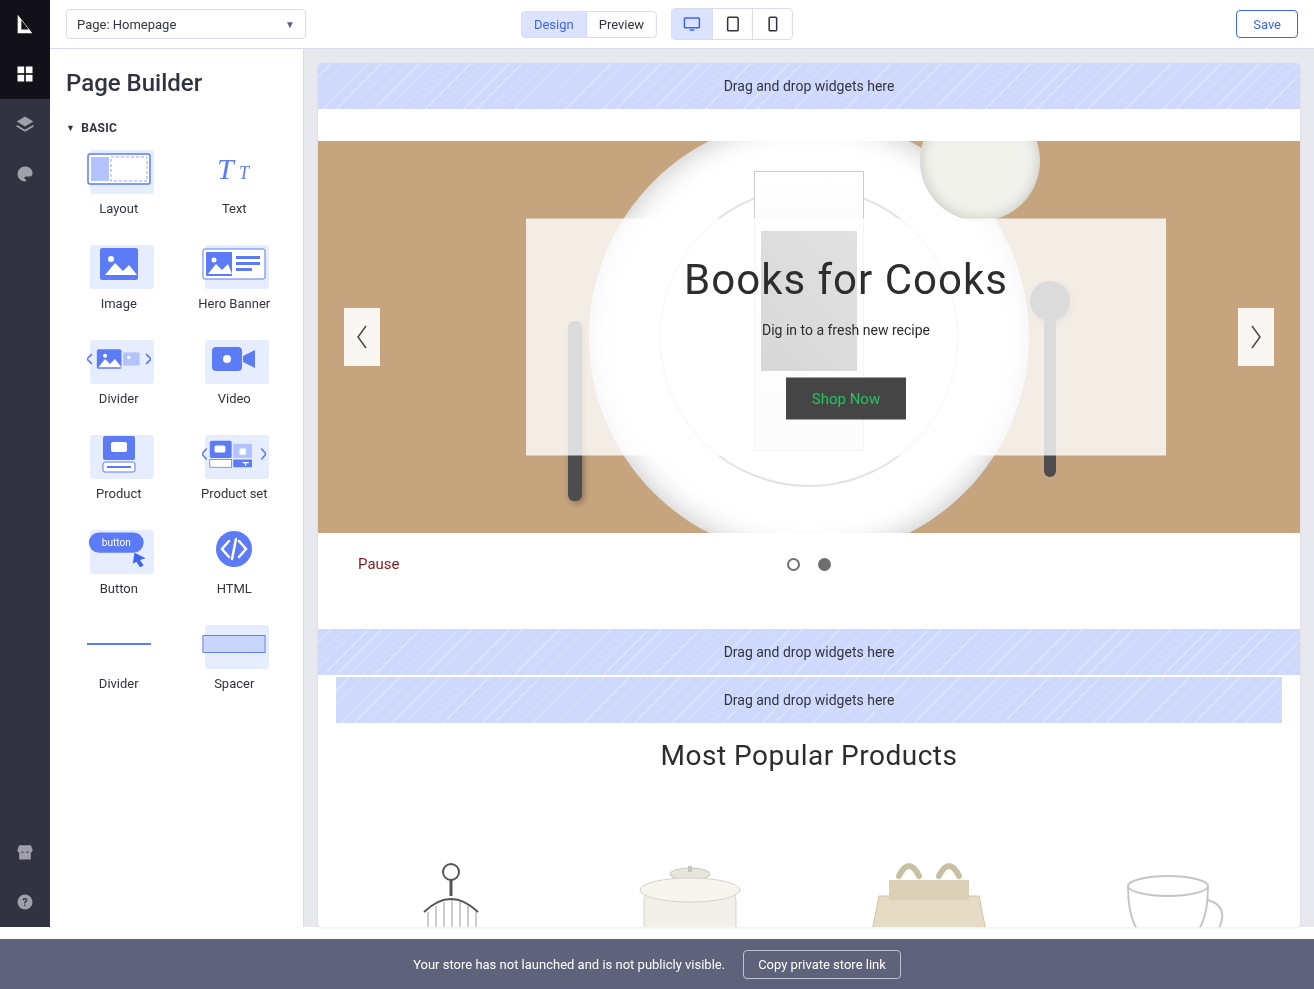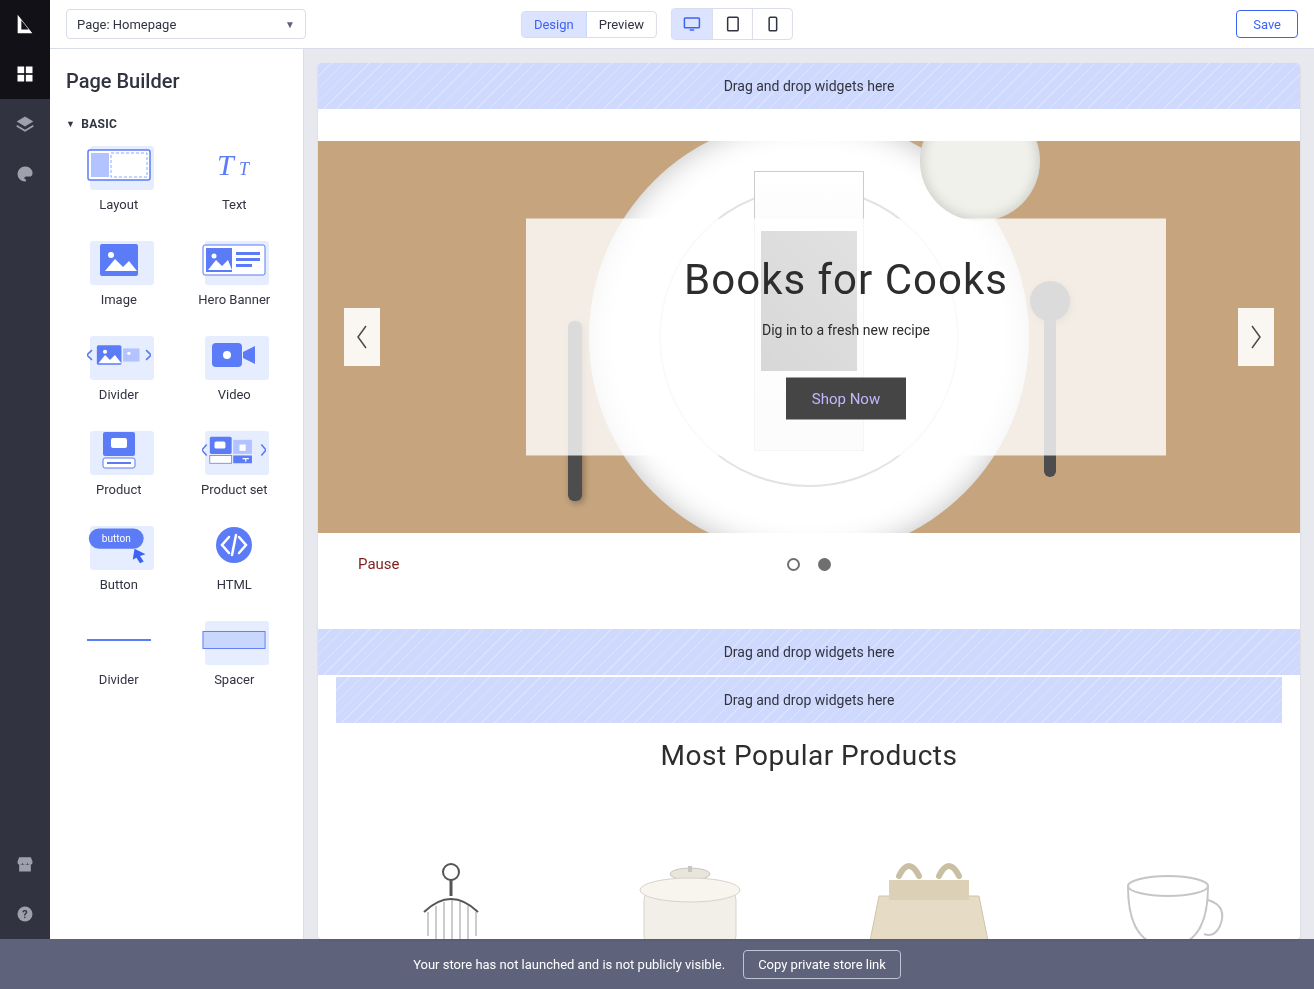--- a/index.html
+++ b/index.html
@@ -33,21 +33,21 @@
 
   
   .leftrail { width:50px; background:#313440; display:flex; flex-direction:column; align-items:center; }
   .rail-item { width:50px; height:50px; display:flex; align-items:center; justify-content:center; cursor:pointer; }
   .rail-item.active { background:#121118; }
   .rail-item svg { width:20px; height:20px; }
   .rail-spacer { flex:1; }
 
   
   .sidebar { width: 254px; border-right: 1px solid #d9dce9; background:#fff; overflow-y:auto; padding: 20px 16px; position:relative; }
-  .sidebar h1 { font-size: 20px; font-weight: 500; color:#313440; margin-bottom: 24px; }
+  .sidebar h1 { font-size: 24px; font-weight: 500; color:#313440; margin-bottom: 24px; }
   .section-header { display:flex; align-items:center; gap:6px; font-size:12px; font-weight:700; letter-spacing:0.3px; color:#313440; margin-bottom:12px; cursor:pointer;}
   .section-header .tri { font-size:9px; color:#313440; }
 
   .widget-grid { display:grid; grid-template-columns: 1fr 1fr; gap: 26px 10px; }
   .widget { display:flex; flex-direction:column; align-items:center; gap:10px; cursor:grab; }
   .widget-thumb { width: 64px; height: 44px; display:flex; align-items:center; justify-content:center; position:relative; }
   .widget-thumb .shadow { position:absolute; top:3px; left:3px; right:-3px; bottom:-3px; background:#e6edff; border-radius:3px; }
   .widget-label { font-size: 13px; color:#313440; text-align:center; }
 
   
@@ -75,21 +75,21 @@
   .cup { position:absolute; right: 260px; top:-40px; width: 120px; height:120px; background:#f1f1eb; border-radius:50%; box-shadow: inset 0 0 14px rgba(0,0,0,0.2); }
   .fork { position:absolute; left: 250px; top: 180px; width: 14px; height: 180px; background:#4d4d4d; border-radius:6px; box-shadow: 2px 2px 6px rgba(0,0,0,0.3); }
   .spoon { position:absolute; right: 230px; top: 140px; width: 40px; height: 40px; background:#4d4d4d; border-radius:50%; box-shadow: 2px 2px 6px rgba(0,0,0,0.3);}
   .spoon-handle { position:absolute; right: 244px; top: 176px; width: 12px; height: 160px; background:#4d4d4d; border-radius:6px;}
   .book-spine { position:absolute; left:50%; top: 30px; transform:translateX(-50%); width: 110px; height: 280px; background: linear-gradient(#fff, #eee); border:1px solid #ccc; }
   .book-photo { position:absolute; left:50%; top: 90px; transform:translateX(-50%); width: 96px; height: 140px; background: linear-gradient(45deg, #3a3a3a, #6a6a6a); }
 
   .hero-panel { position:absolute; left:50%; top:50%; transform:translate(-50%, -50%); width: 640px; background: rgba(255,255,255,0.8); padding: 36px 20px; text-align:center;margin-left:37px; }
   .hero-title { font-size: 42px; font-weight:400; color:#2d2d2d; letter-spacing:1px; }
   .hero-sub { margin-top: 18px; font-size: 14px; color:#2d2d2d; }
-  .hero-btn { display:inline-flex; margin-top: 40px; background:#454545; color:#c4b5fd; padding: 12px 26px; font-size:15px; cursor:pointer; }
+  .hero-btn { display:inline-flex; margin-top: 40px; background:#454545; color:#22c55e; padding: 12px 26px; font-size:15px; cursor:pointer; }
 
   .hero-arrow { position:absolute; top:50%; transform:translateY(-50%); width: 36px; height: 58px; background: rgba(255,255,255,.9); display:flex; align-items:center; justify-content:center; cursor:pointer; }
   .hero-arrow.left { left: 26px; }
   .hero-arrow.right { right: 26px; }
   .hero-arrow svg { width:16px; height:26px; }
 
   .carousel-controls { height: 62px; display:flex; align-items:center; background:#fff; position:relative; }
   .pause { position:absolute; left: 40px; color:#7f1d1d; font-size:15px; cursor:pointer; }
   .dots { position:absolute; left:50%; transform:translateX(-50%); display:flex; gap: 18px; }
   .dot { width:13px; height:13px; border-radius:50%; cursor:pointer; }
@@ -98,21 +98,21 @@
 
   .gap { height: 34px; background:#fff; }
 
   .section-title-row { background:#fff; padding: 16px 0 24px; text-align:center; }
   .sec-title { font-size: 28px; font-weight:400; color:#2d2d2d; letter-spacing: 0.5px; }
 
   .product-row { display:flex; gap: 30px; padding: 30px 28px; background:#fff; }
   .product-card { flex:1; height: 120px; display:flex; align-items:flex-end; justify-content:center; }
 
   
-  .footer-banner { height: 50px; background:#5e627a; color:#fff; display:flex; align-items:center; justify-content:center; gap:18px; font-size:13px; }
+  .footer-banner { height: 50px; background:#5e627a; color:#fff; display:flex; align-items:center; justify-content:center; gap:18px; font-size:13px;margin-top:12px; }
   .footer-btn { border:1px solid #bfc3d6; color:#fff; padding: 6px 14px; border-radius:4px; cursor:pointer; font-size:13px; }
 
 </style>
 </head>
 <body>
 
 <div class="topbar">
   <div class="logo-cell">
     <svg viewBox="0 0 24 24">
         <path d="M4 22 L4 2 L20 22 Z M8 18 L16 18 L8 8 Z" fill="#fff"></path>

